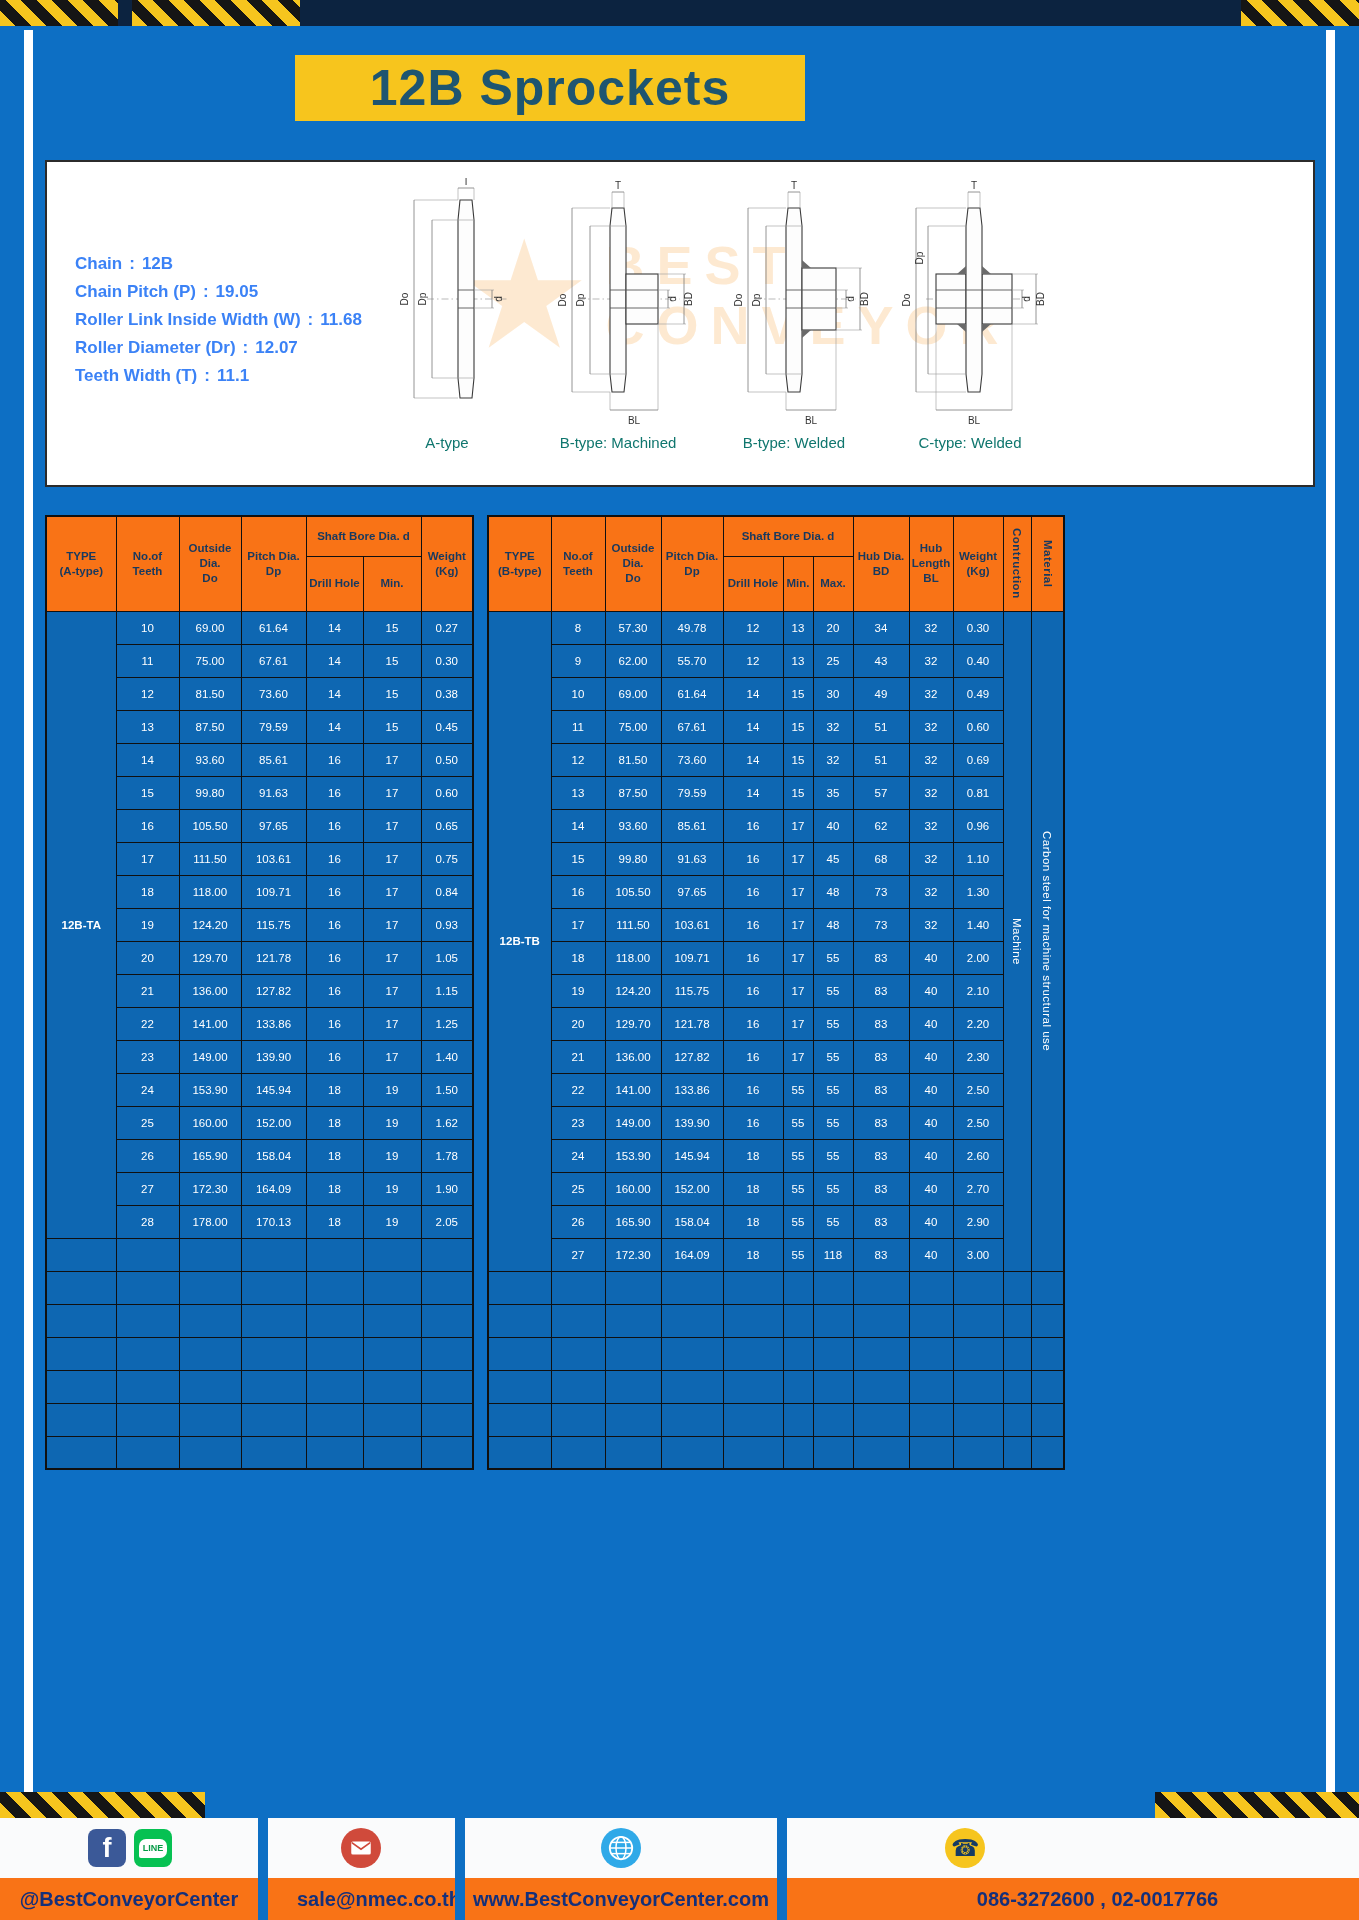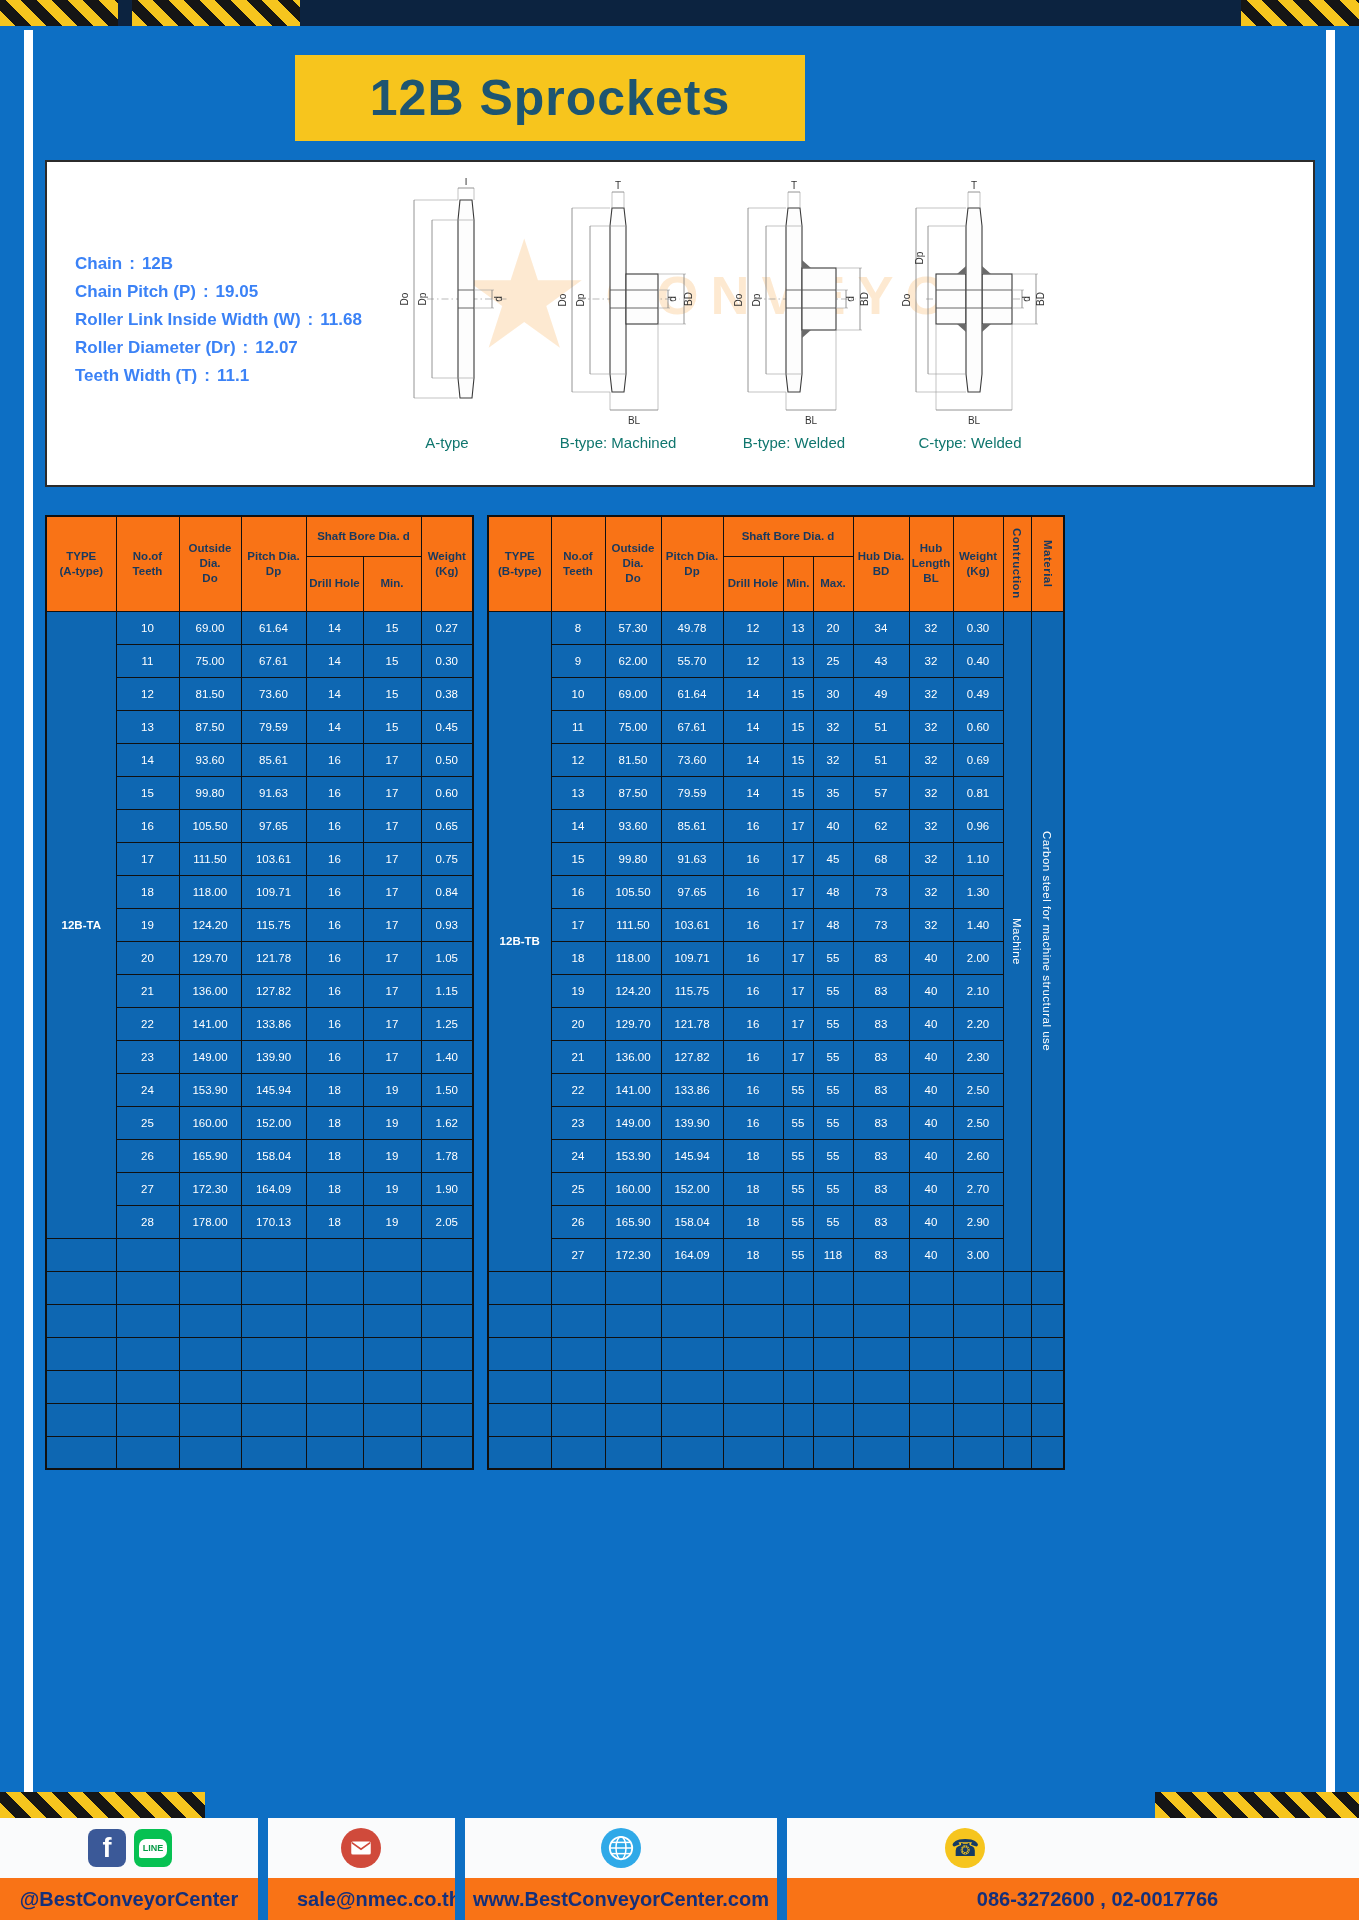--- a/index.html
+++ b/index.html
@@ -11,21 +11,21 @@
   .hz{position:absolute;height:26px;background:repeating-linear-gradient(45deg,#f6c51e 0 11px,#151515 11px 22px);}
   .hz1{top:0;left:0;width:118px;}
   .hz2{top:0;left:132px;width:168px;}
   .hz3{top:0;right:0;width:118px;}
   .hzb1{top:1792px;left:0;width:205px;}
   .hzb2{top:1792px;right:0;width:204px;}
   .side-frame{position:absolute;top:30px;bottom:102px;width:9px;background:#ffffff;}
   .sf-l{left:24px;}.sf-r{right:24px;}
 
   
-  .banner{position:absolute;left:295px;top:55px;width:510px;height:86px;background:#f7c51d;display:flex;align-items:center;justify-content:center;}
+  .banner{position:absolute;left:295px;top:55px;width:510px;height:66px;background:#f7c51d;display:flex;align-items:center;justify-content:center;}
   .banner h1{font-size:50px;font-weight:bold;color:#1e5570;letter-spacing:1px;}
 
   
   .panel{position:absolute;left:45px;top:160px;width:1270px;height:327px;background:#ffffff;border:2px solid #2b2b2b;}
   .specs{position:absolute;left:28px;top:92px;z-index:3;}
   .spec-line{margin-bottom:8px;font-size:17px;font-weight:bold;color:#3b82f6;white-space:nowrap;}
   .spec-colon{margin:0 7px;}
   .watermark{position:absolute;left:410px;top:58px;display:flex;align-items:center;gap:14px;opacity:0.2;z-index:1;}
   .wm-star{font-size:150px;color:#f7941d;line-height:1;}
   .wm-line{font-size:54px;font-weight:bold;letter-spacing:12px;color:#f7941d;line-height:1.12;}
@@ -86,20 +86,21 @@
 
   <div class="banner">
     <h1>12B Sprockets</h1>
   </div>
 
   <div class="panel">
 
     <div class="watermark">
       <div class="wm-star">★</div>
       <div class="wm-text">
+        <div class="wm-line">BEST</div>
         <div class="wm-line">CONVEYOR</div>
       </div>
     </div>
 
     <div class="specs">
       <div class="spec-line">
         <span>Chain</span><span class="spec-colon">:</span><span>12B</span>
       </div>
       <div class="spec-line">
         <span>Chain Pitch (P)</span><span class="spec-colon">:</span><span>19.05</span>

